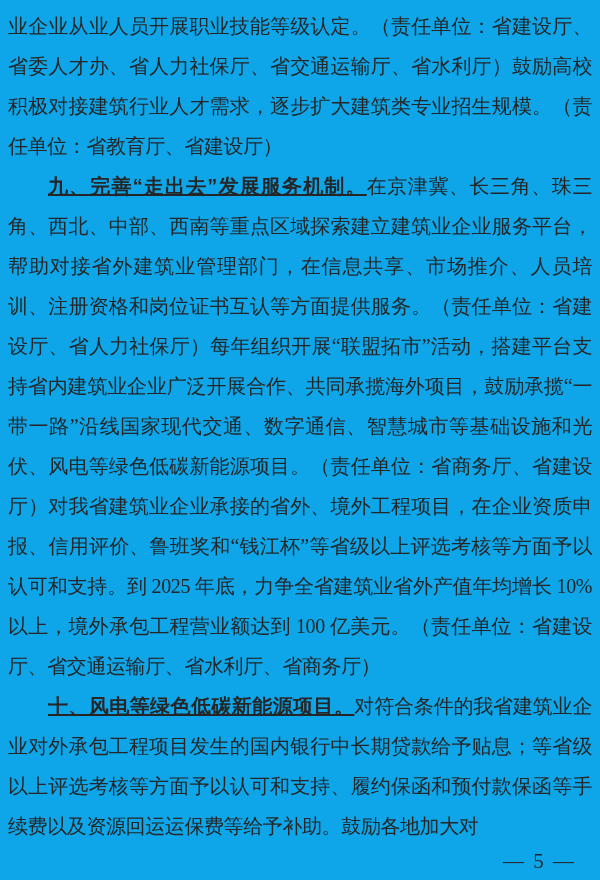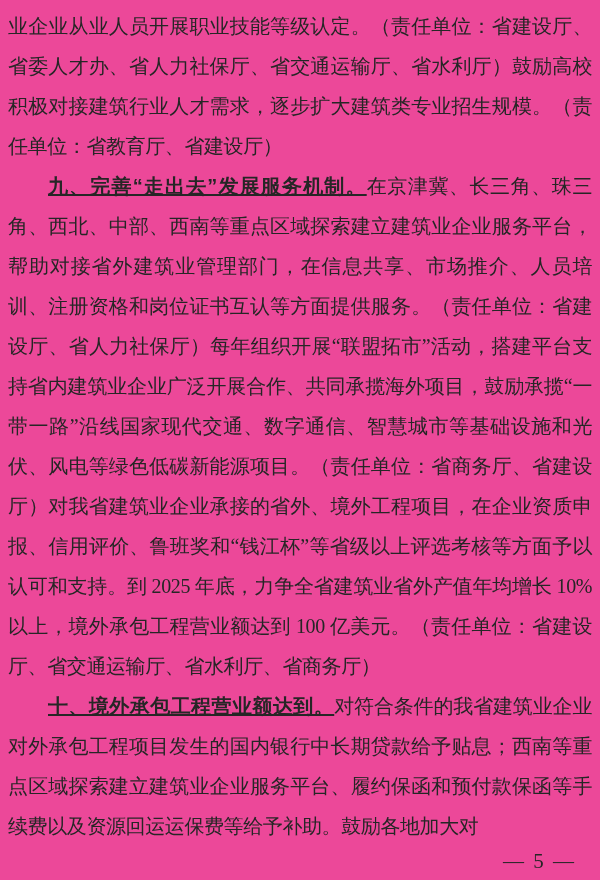--- a/index.html
+++ b/index.html
@@ -5,21 +5,21 @@
   html, body {
     margin: 0;
     padding: 0;
     background: #e8e8e8;
   }
   .page {
     position: relative;
     width: 600px;
     height: 880px;
     margin: 0 auto;
-    background: #ec4899;
+    background: #0ea5e9;
     color: #262626;
     box-sizing: border-box;
     padding: 6px 8px 0 8px;
     overflow: hidden;
     font-family: "Liberation Serif", "DejaVu Serif", serif;
   }
   .para {
     margin: 0;
     font-size: 20px;
     line-height: 40px;
@@ -54,17 +54,17 @@
 </style>
 </head>
 <body>
 
 <div class="page">
 
   <p class="para"><span class="seg-body">业企业从业人员开展职业技能等级认定。</span><span class="seg-resp">（责任单位：省建设厅、省委人才办、省人力社保厅、省交通运输厅、省水利厅）</span><span class="seg-body">鼓励高校积极对接建筑行业人才需求，逐步扩大建筑类专业招生规模。</span><span class="seg-resp">（责任单位：省教育厅、省建设厅）</span></p>
 
   <p class="para indent"><span class="seg-heading">九、完善“走出去”发展服务机制。</span><span class="seg-body">在京津冀、长三角、珠三角、西北、中部、西南等重点区域探索建立建筑业企业服务平台，帮助对接省外建筑业管理部门，在信息共享、市场推介、人员培训、注册资格和岗位证书互认等方面提供服务。</span><span class="seg-resp">（责任单位：省建设厅、省人力社保厅）</span><span class="seg-body">每年组织开展“联盟拓市”活动，搭建平台支持省内建筑业企业广泛开展合作、共同承揽海外项目，鼓励承揽“一带一路”沿线国家现代交通、数字通信、智慧城市等基础设施和光伏、风电等绿色低碳新能源项目。</span><span class="seg-resp">（责任单位：省商务厅、省建设厅）</span><span class="seg-body">对我省建筑业企业承接的省外、境外工程项目，在企业资质申报、信用评价、鲁班奖和“钱江杯”等省级以上评选考核等方面予以认可和支持。到 2025 年底，力争全省建筑业省外产值年均增长 10% 以上，境外承包工程营业额达到 100 亿美元。</span><span class="seg-resp">（责任单位：省建设厅、省交通运输厅、省水利厅、省商务厅）</span></p>
 
-  <p class="para indent"><span class="seg-heading">十、境外承包工程营业额达到。</span><span class="seg-body">对符合条件的我省建筑业企业对外承包工程项目发生的国内银行中长期贷款给予贴息；西南等重点区域探索建立建筑业企业服务平台、履约保函和预付款保函等手续费以及资源回运运保费等给予补助。鼓励各地加大对</span></p>
+  <p class="para indent"><span class="seg-heading">十、风电等绿色低碳新能源项目。</span><span class="seg-body">对符合条件的我省建筑业企业对外承包工程项目发生的国内银行中长期贷款给予贴息；等省级以上评选考核等方面予以认可和支持、履约保函和预付款保函等手续费以及资源回运运保费等给予补助。鼓励各地加大对</span></p>
 
   <div class="page-number">— 5 —</div>
 
 </div>
 
 </body></html>

